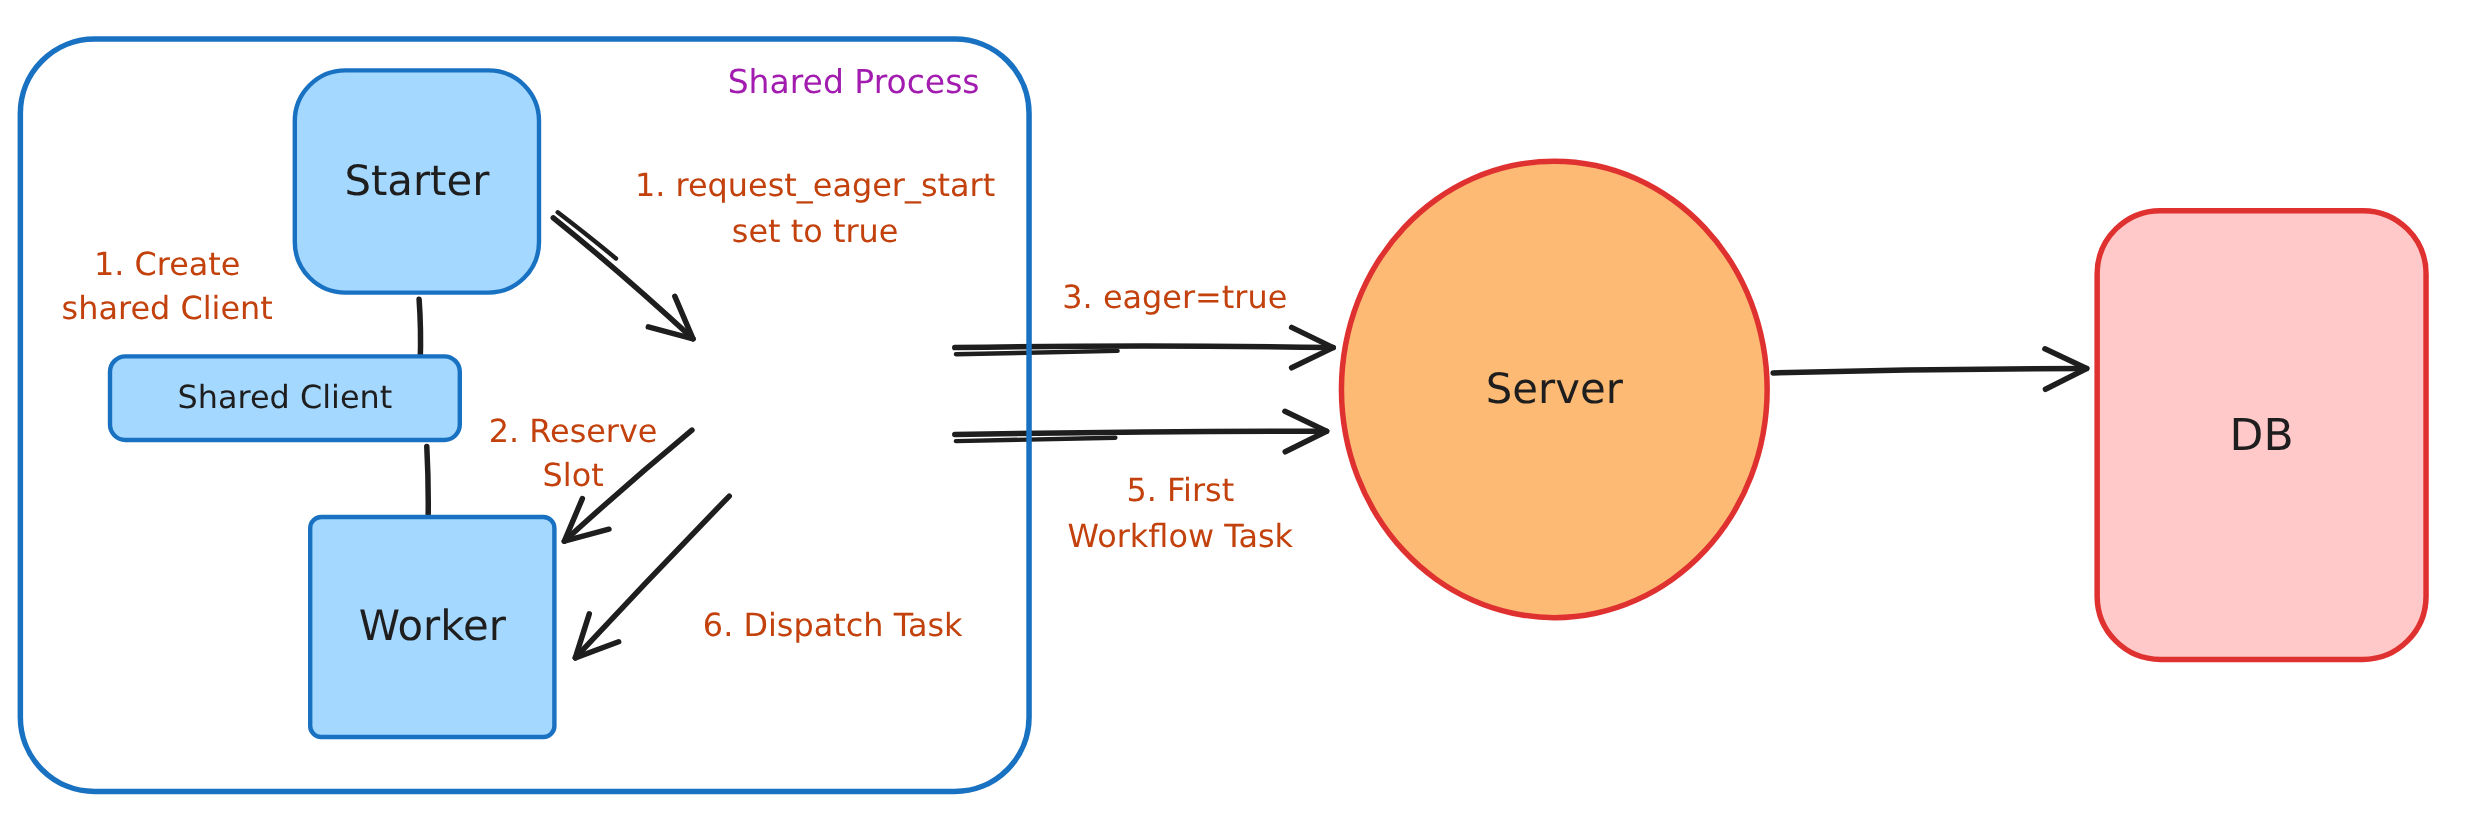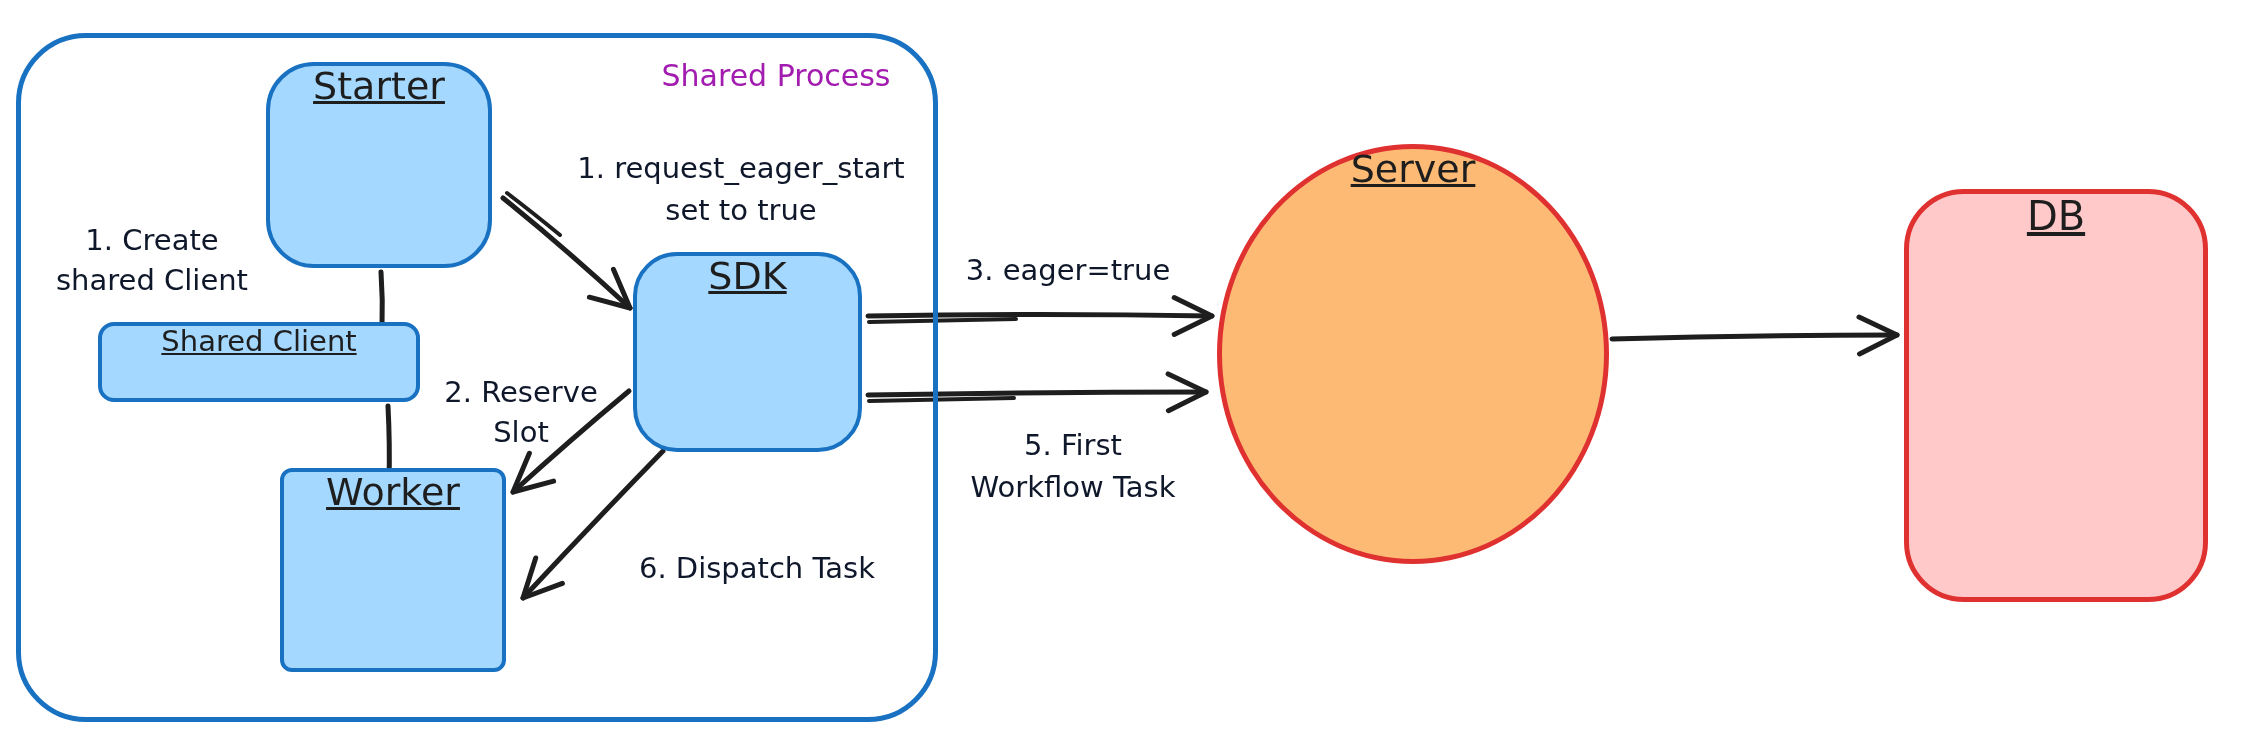--- a/index.html
+++ b/index.html
@@ -25,22 +25,22 @@
     border: 5px solid #1971c2;
     border-radius: 70px;
     background: transparent;
   }
   .node {
     position: absolute;
     box-sizing: border-box;
     background: #a5d8ff;
     border: 4.5px solid #1971c2;
     display: flex;
+    align-items: center;
     justify-content: center;
-    text-decoration: underline;
   }
   .node-label {
     font-size: 38px;
     line-height: 1.1;
     color: #1e1e1e;
     white-space: nowrap;
   }
   .node-starter { left: 266px; top: 62px;  width: 226px; height: 206px; border-radius: 48px; }
   .node-shared-client { left: 98px; top: 322px; width: 322px; height: 80px; border-radius: 16px; }
   .node-shared-client .node-label { font-size: 29px; }
@@ -65,21 +65,21 @@
     transform: translate(-50%, -50%);
     font-size: 30px;
     color: #a21caf;
     white-space: nowrap;
   }
   .annotation {
     position: absolute;
     transform: translate(-50%, -50%);
     font-size: 29px;
     line-height: 40px;
-    color: #0f172a;
+    color: #c2410c;
     text-align: center;
     white-space: pre-line;
   }
   .ann-create   { left: 152px;  top: 260px; }
   .ann-request  { left: 741px;  top: 189px; line-height: 42px; }
   .ann-reserve  { left: 521px;  top: 412px; }
   .ann-eager    { left: 1068px; top: 270px; }
   .ann-first    { left: 1073px; top: 466px; line-height: 42px; }
   .ann-start    { left: 1740px; top: 278px; }
   .ann-dispatch { left: 757px;  top: 568px; }
@@ -133,23 +133,20 @@
   </div>
 
   <div class="node node-shared-client">
     <span class="node-label">Shared Client</span>
   </div>
 
   <div class="node node-worker">
     <span class="node-label">Worker</span>
   </div>
 
-  <div class="node node-sdk">
-    <span class="node-label">SDK</span>
-  </div>
 
   <div class="node node-server">
     <span class="node-label">Server</span>
   </div>
 
   <div class="node node-db">
     <span class="node-label">DB</span>
   </div>
 
   <div class="annotation ann-create">1. Create

